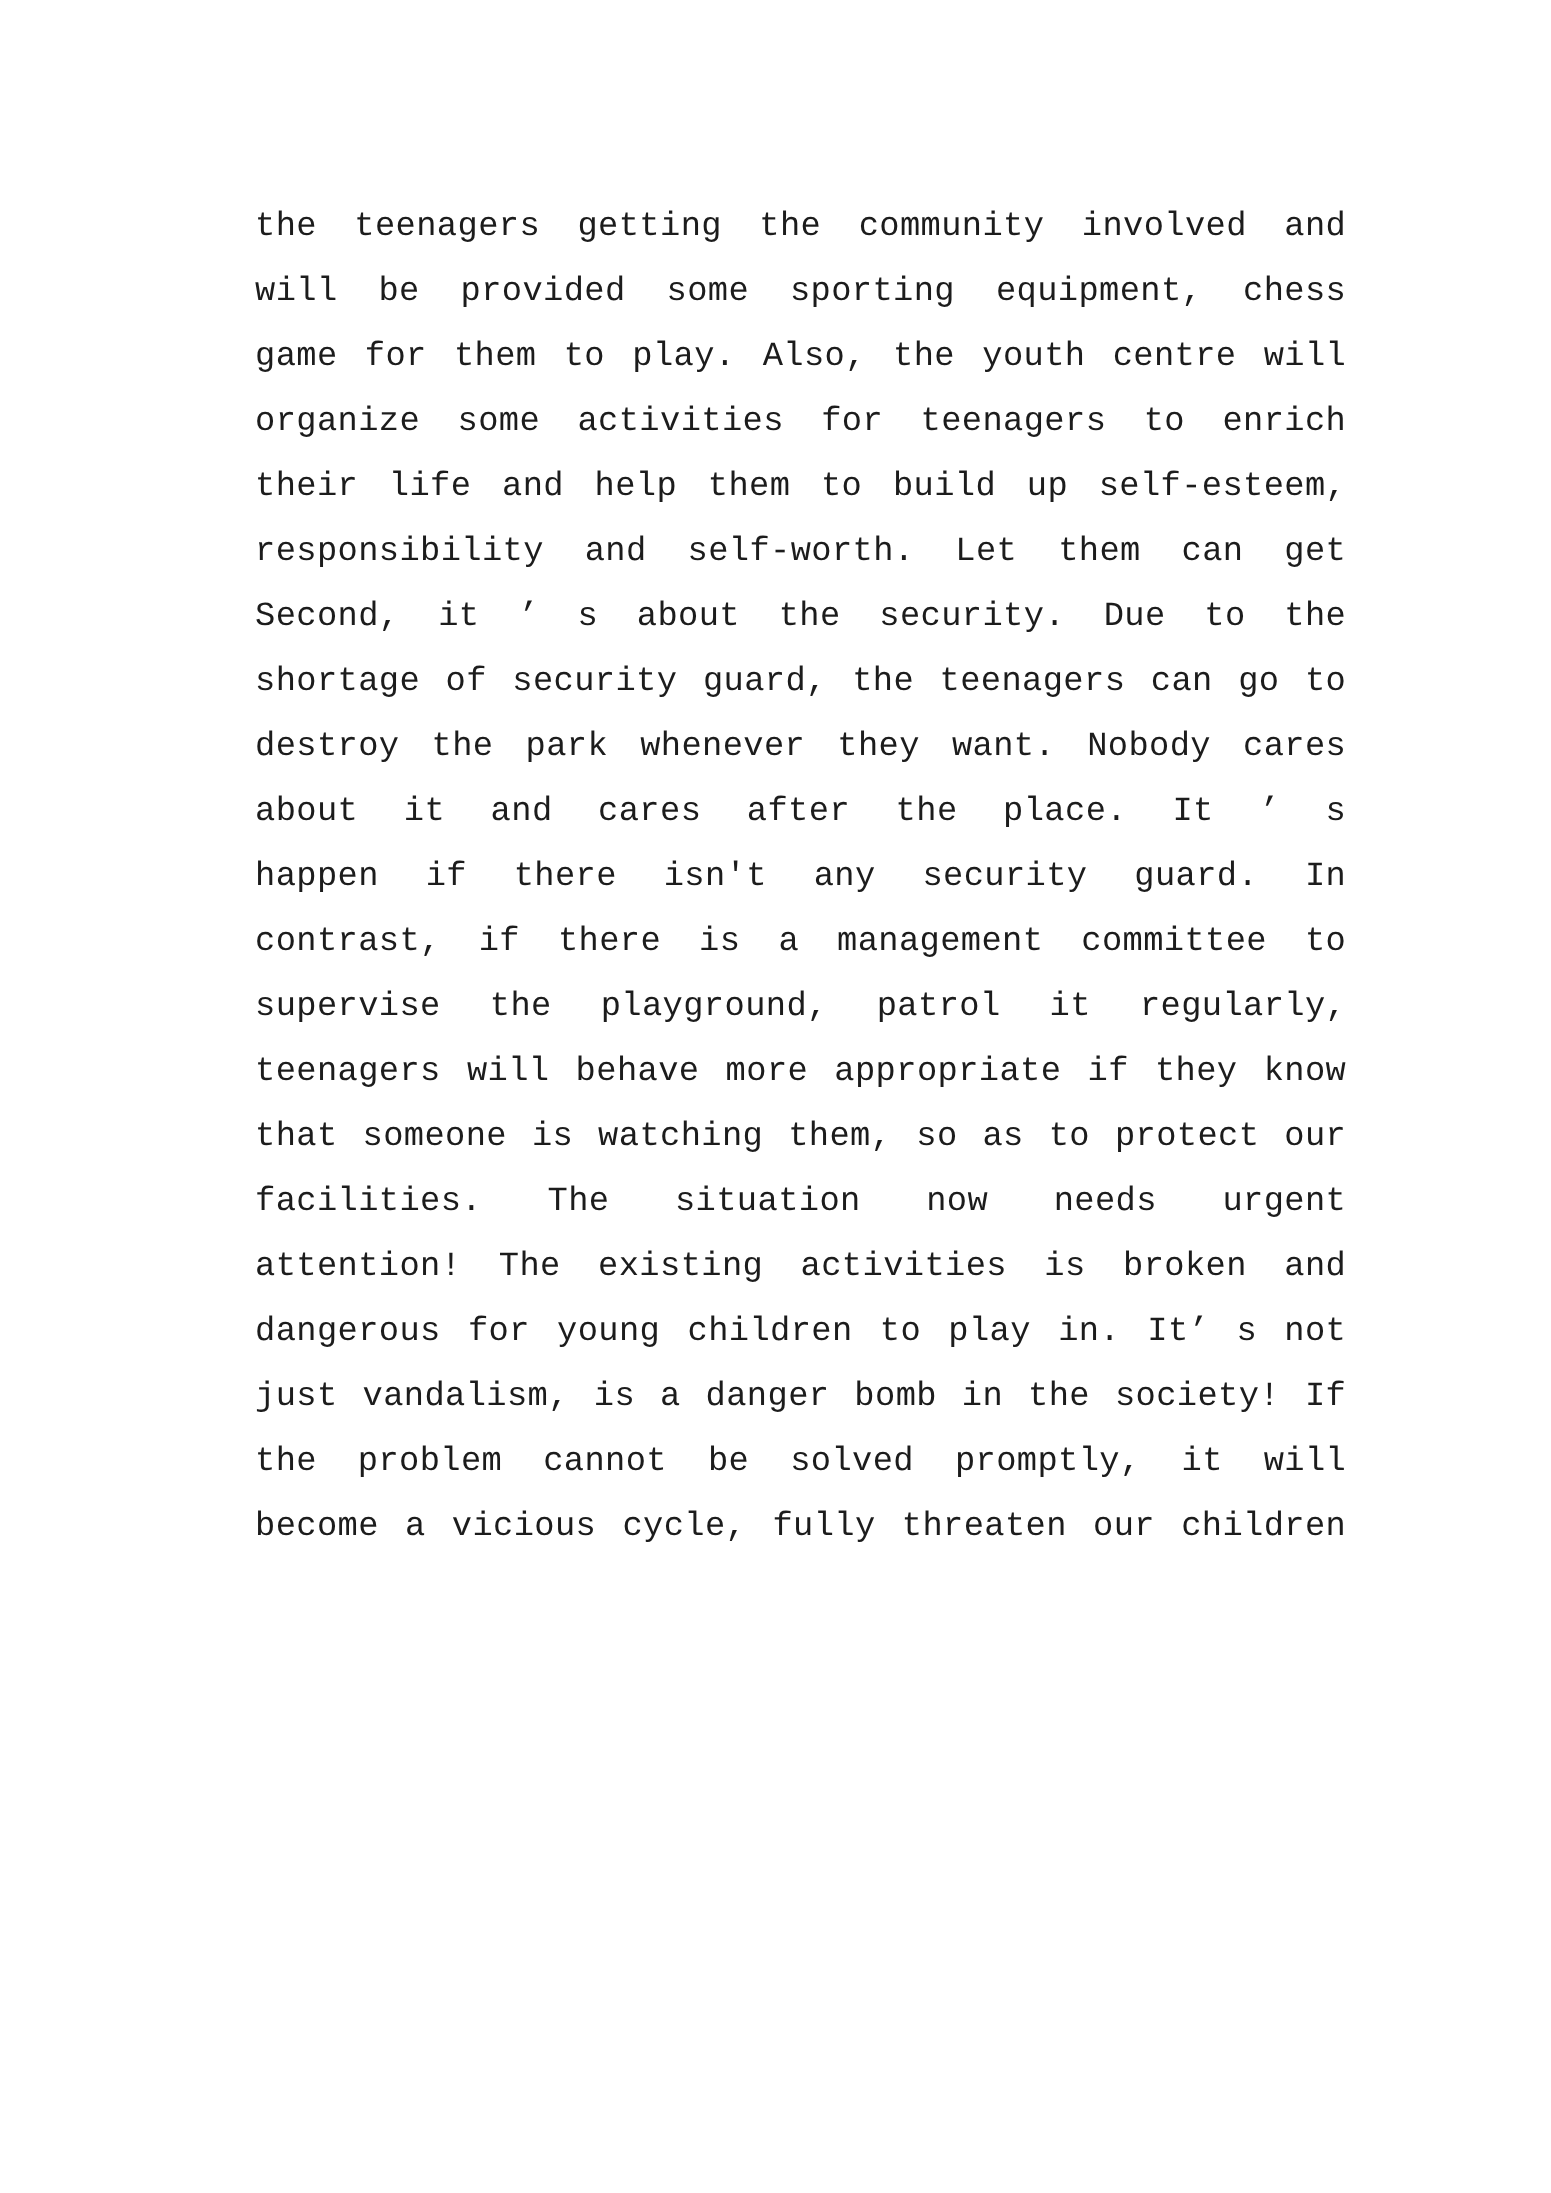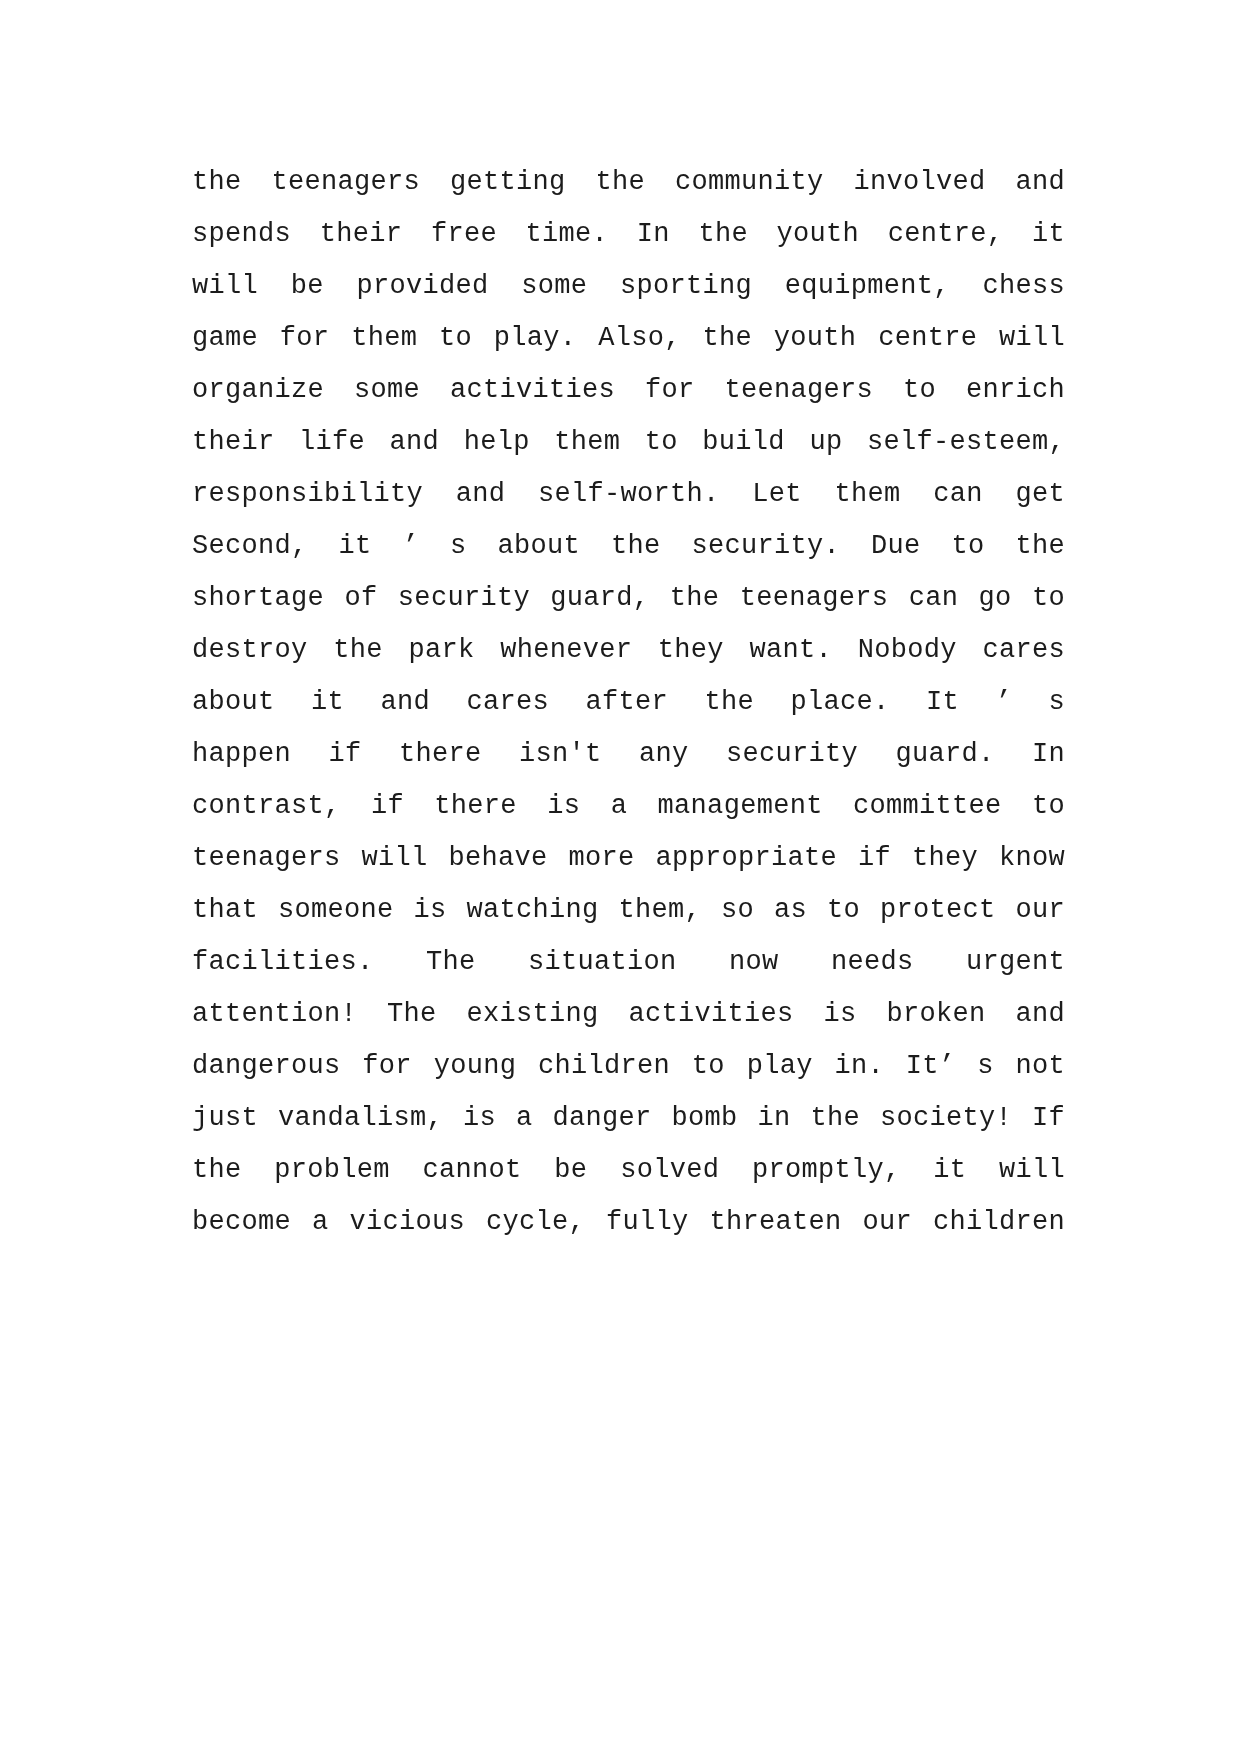--- a/index.html
+++ b/index.html
@@ -10,53 +10,53 @@
   .page {
     position: relative;
     width: 1241px;
     height: 1754px;
     background: #ffffff;
     overflow: hidden;
     font-family: "Liberation Mono", "DejaVu Sans Mono", monospace;
   }
   .text-block {
     position: absolute;
-    left: 192px;
+    left: 204px;
     top: 156px;
     width: 873px;
     color: #1c1c1c;
   }
   .text-line {
     font-size: 27px;
     line-height: 52px;
     height: 52px;
     text-align: justify;
     text-align-last: justify;
     white-space: normal;
     letter-spacing: 0.3px;
   }
 </style>
 </head>
 <body>
 
 <div class="page">
   <div class="text-block">
     <div class="text-line">the teenagers getting the community involved and</div>
-    <div class="text-line">spends their free time. In the youth centre, it</div>
     <div class="text-line">will be provided some sporting equipment, chess</div>
     <div class="text-line">game for them to play. Also, the youth centre will</div>
     <div class="text-line">organize some activities for teenagers to enrich</div>
     <div class="text-line">their life and help them to build up self-esteem,</div>
     <div class="text-line">responsibility and self-worth. Let them can get</div>
     <div class="text-line">Second, it ’ s about the security. Due to the</div>
     <div class="text-line">shortage of security guard, the teenagers can go to</div>
     <div class="text-line">destroy the park whenever they want. Nobody cares</div>
     <div class="text-line">about it and cares after the place. It ’ s</div>
     <div class="text-line">happen if there isn't any security guard. In</div>
     <div class="text-line">contrast, if there is a management committee to</div>
+    <div class="text-line">supervise the playground, patrol it regularly,</div>
     <div class="text-line">teenagers will behave more appropriate if they know</div>
     <div class="text-line">that someone is watching them, so as to protect our</div>
     <div class="text-line">facilities. The situation now needs urgent</div>
     <div class="text-line">attention! The existing activities is broken and</div>
     <div class="text-line">dangerous for young children to play in. It’ s not</div>
     <div class="text-line">just vandalism, is a danger bomb in the society! If</div>
     <div class="text-line">the problem cannot be solved promptly, it will</div>
     <div class="text-line">become a vicious cycle, fully threaten our children</div>
   </div>
 </div>

